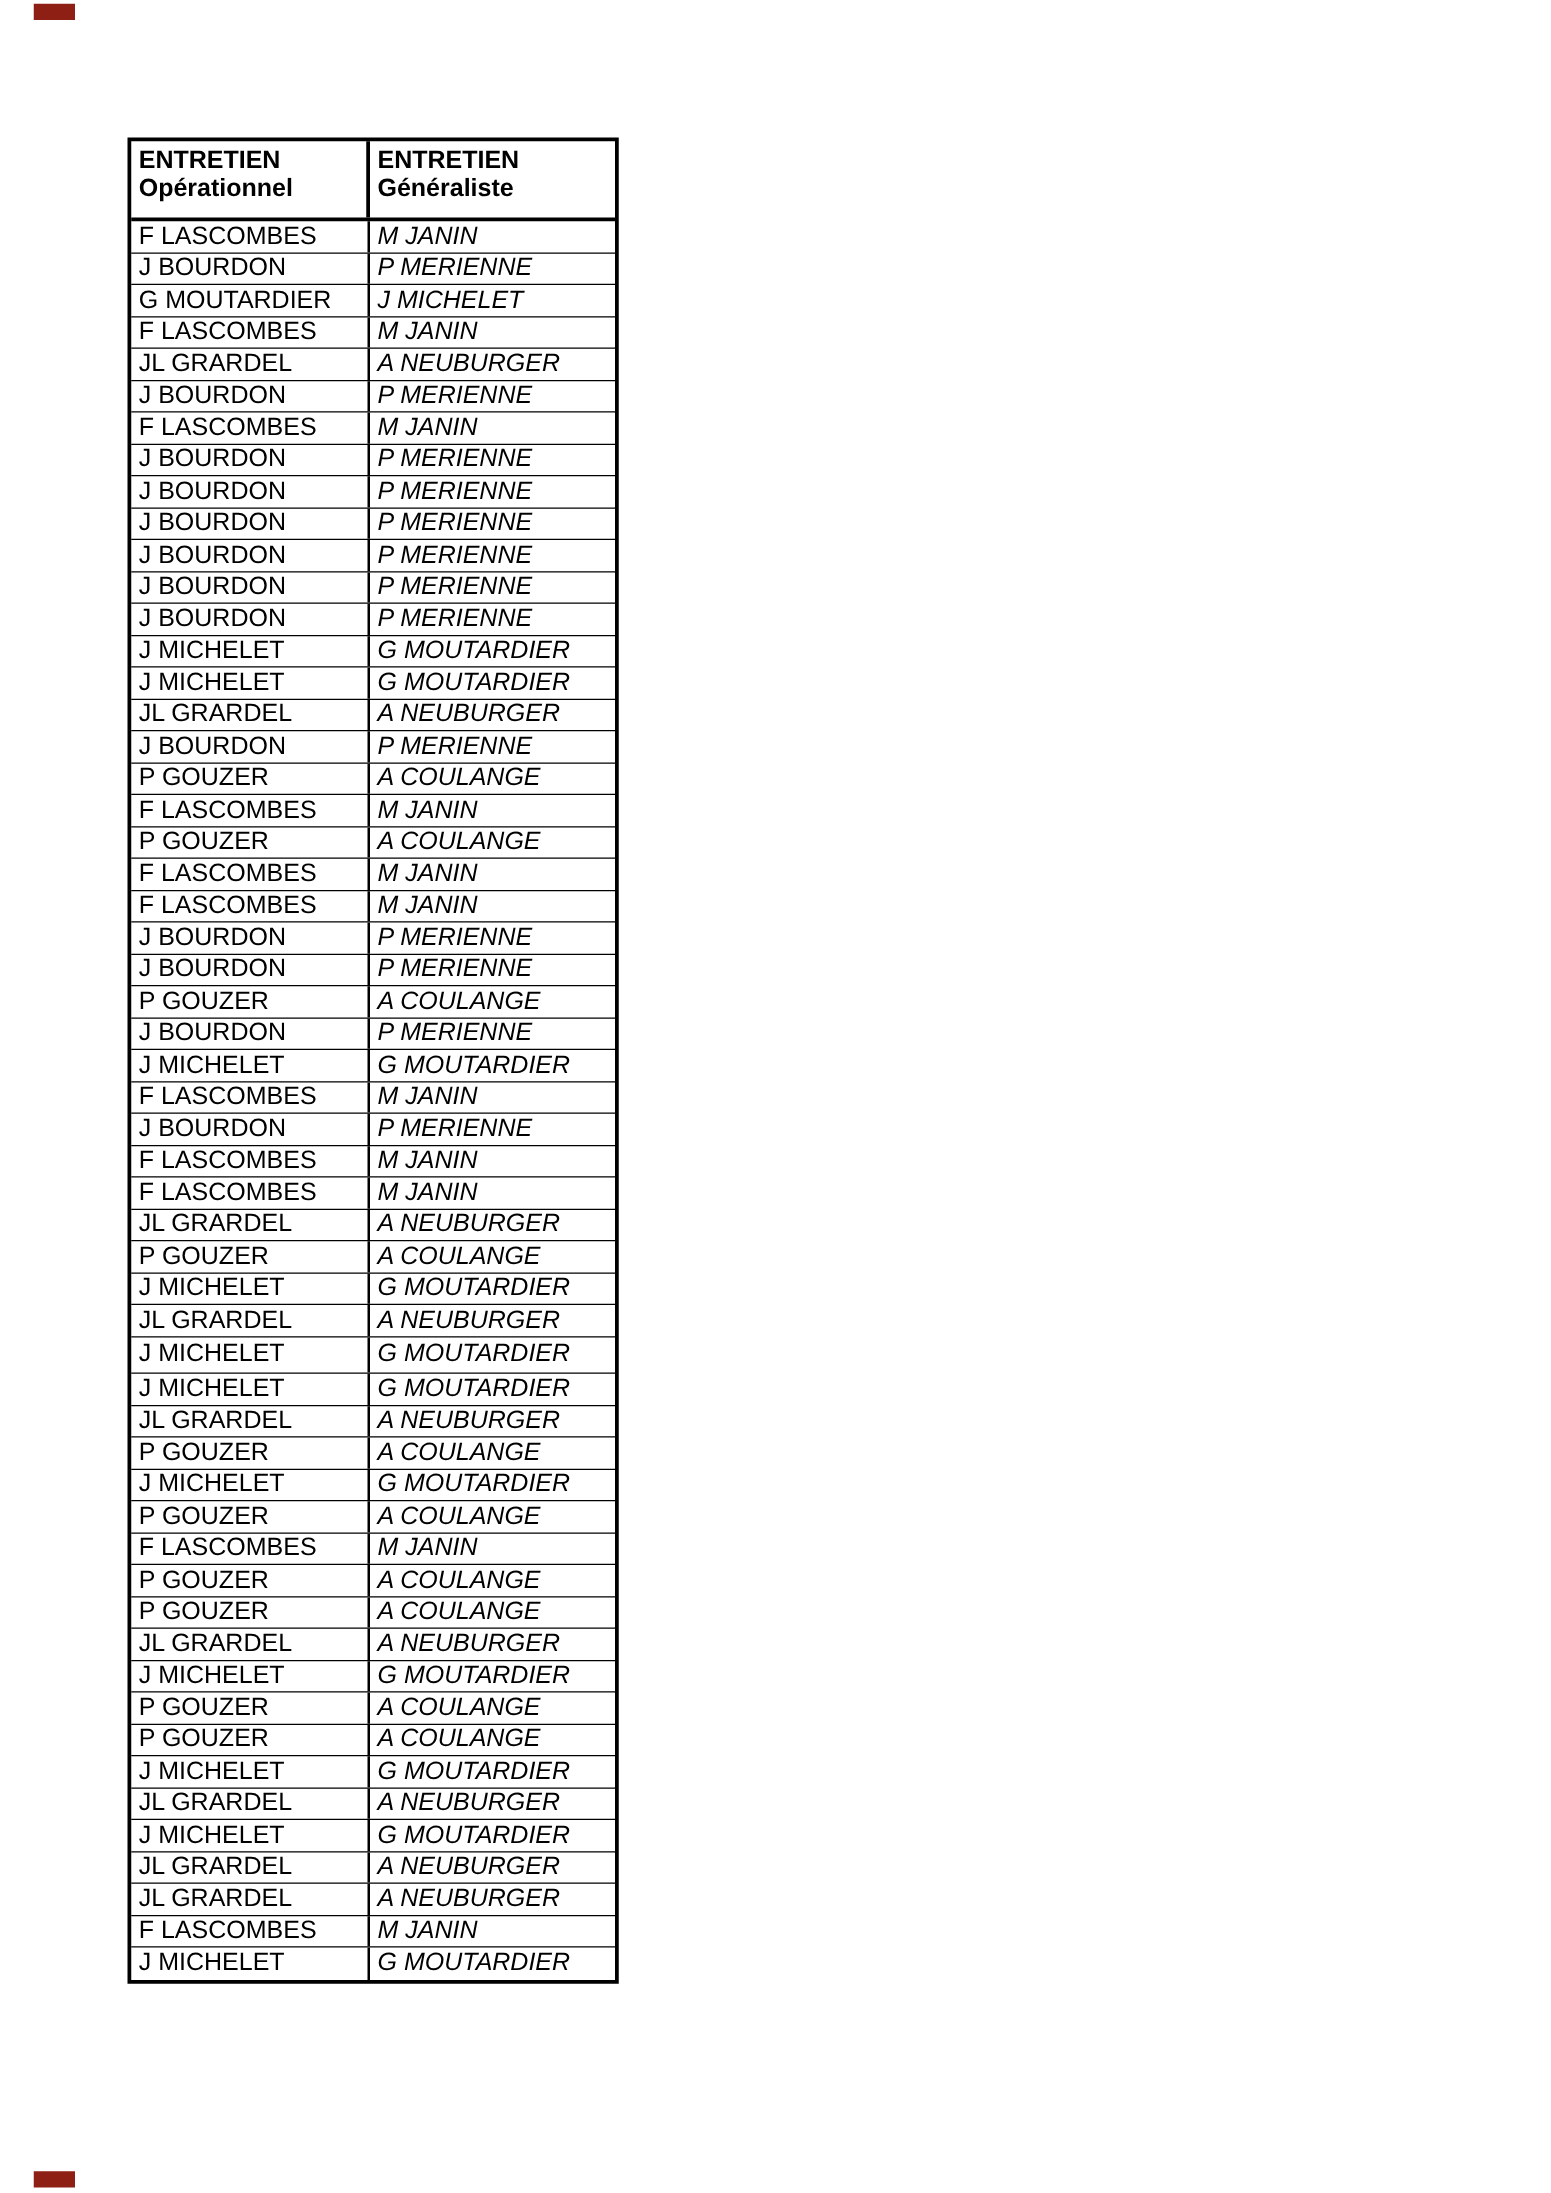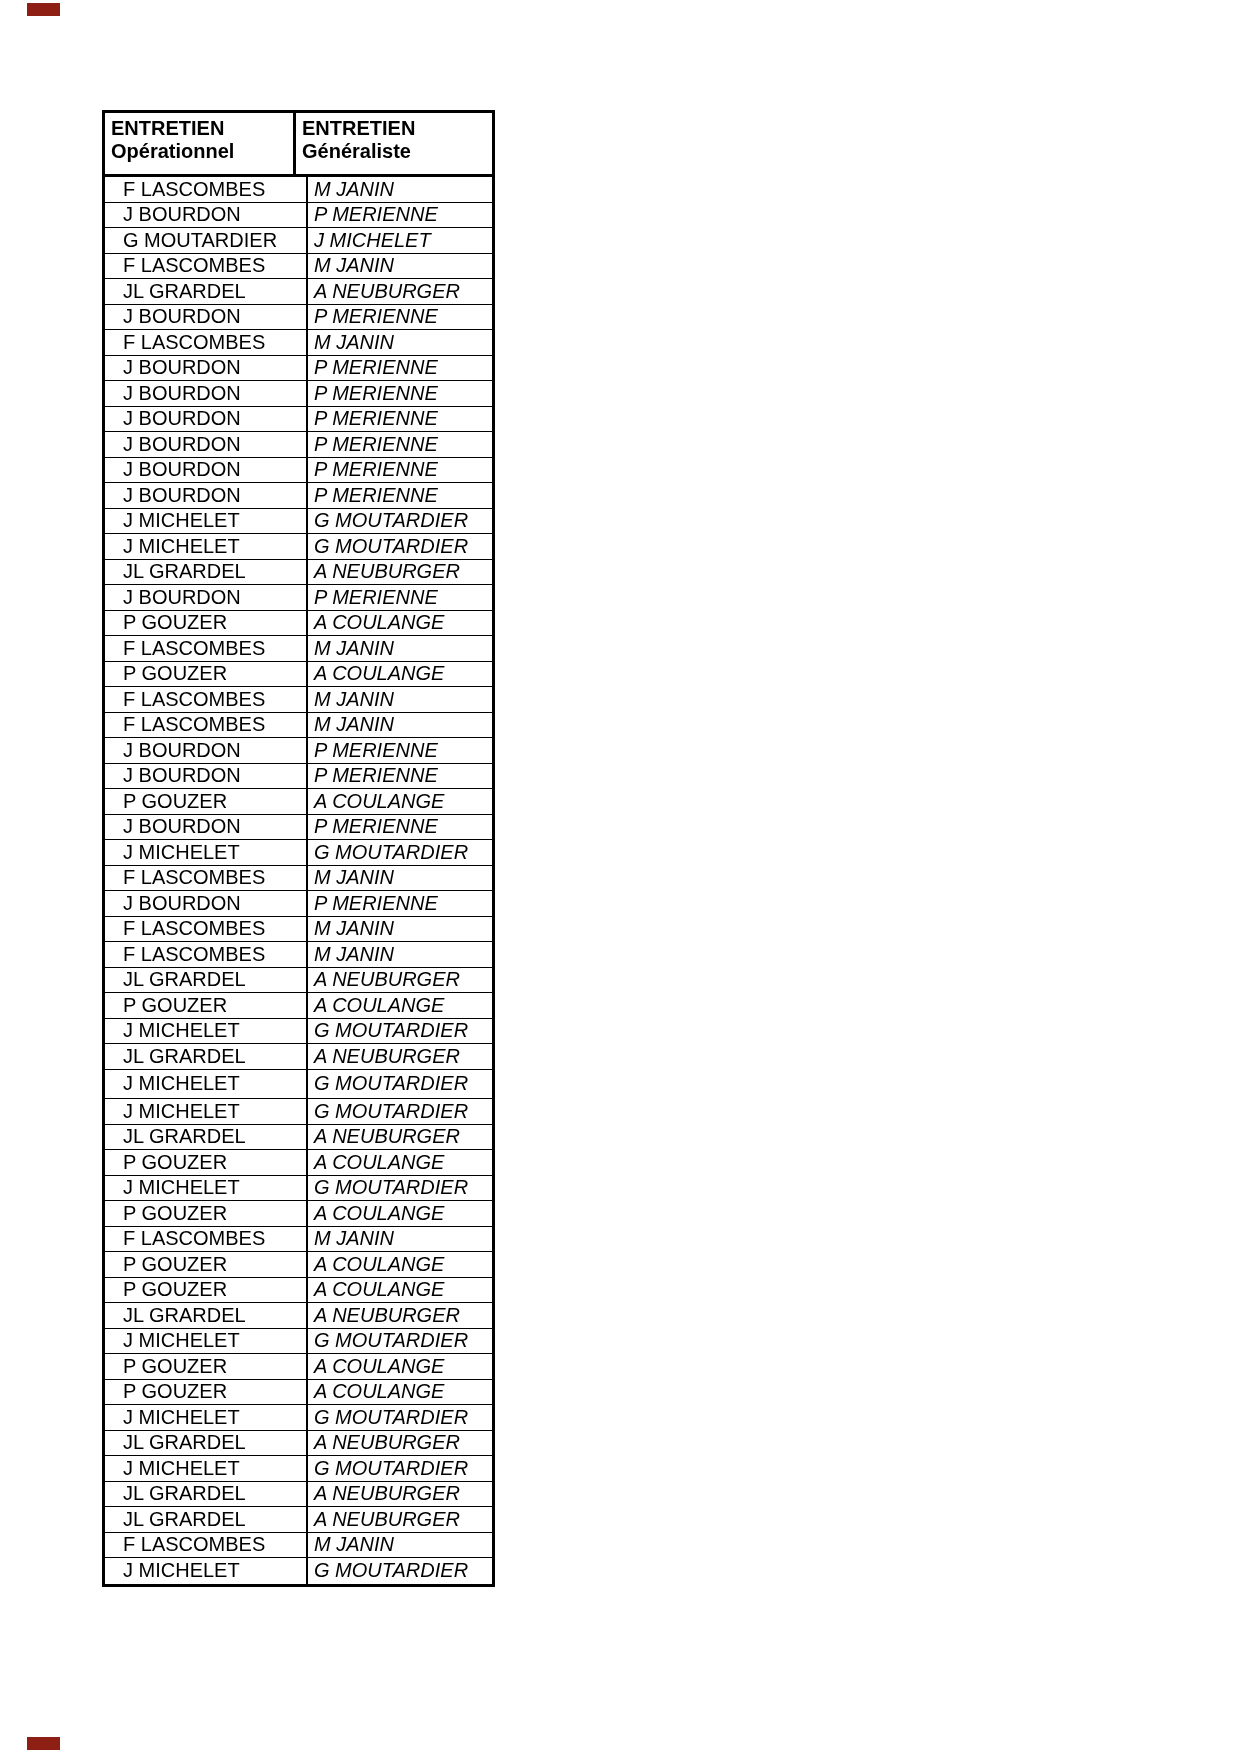--- a/index.html
+++ b/index.html
@@ -45,21 +45,21 @@
   .row { display: flex; height: 25.5px; border-bottom: 1px solid #000; }
   .row.tall { height: 29.5px; }
   .row.last { border-bottom: none; }
   .cell {
     display: flex; align-items: center;
     font-size: 20px;
     padding-left: 6px;
     white-space: nowrap;
     overflow: hidden;
   }
-  .cell.c0 { width: 191px; border-right: 2px solid #000; margin-left: 12px; }
+  .cell.c0 { width: 191px; border-right: 2px solid #000; }
   .cell.c1 { flex: 1; font-style: italic; }
 </style>
 </head>
 <body>
 
 <div class="page">
 
   <div class="corner-mark top" style="background: rgb(142, 31, 20);"></div>
   <div class="corner-mark bottom" style="background: rgb(142, 31, 20);"></div>
 

